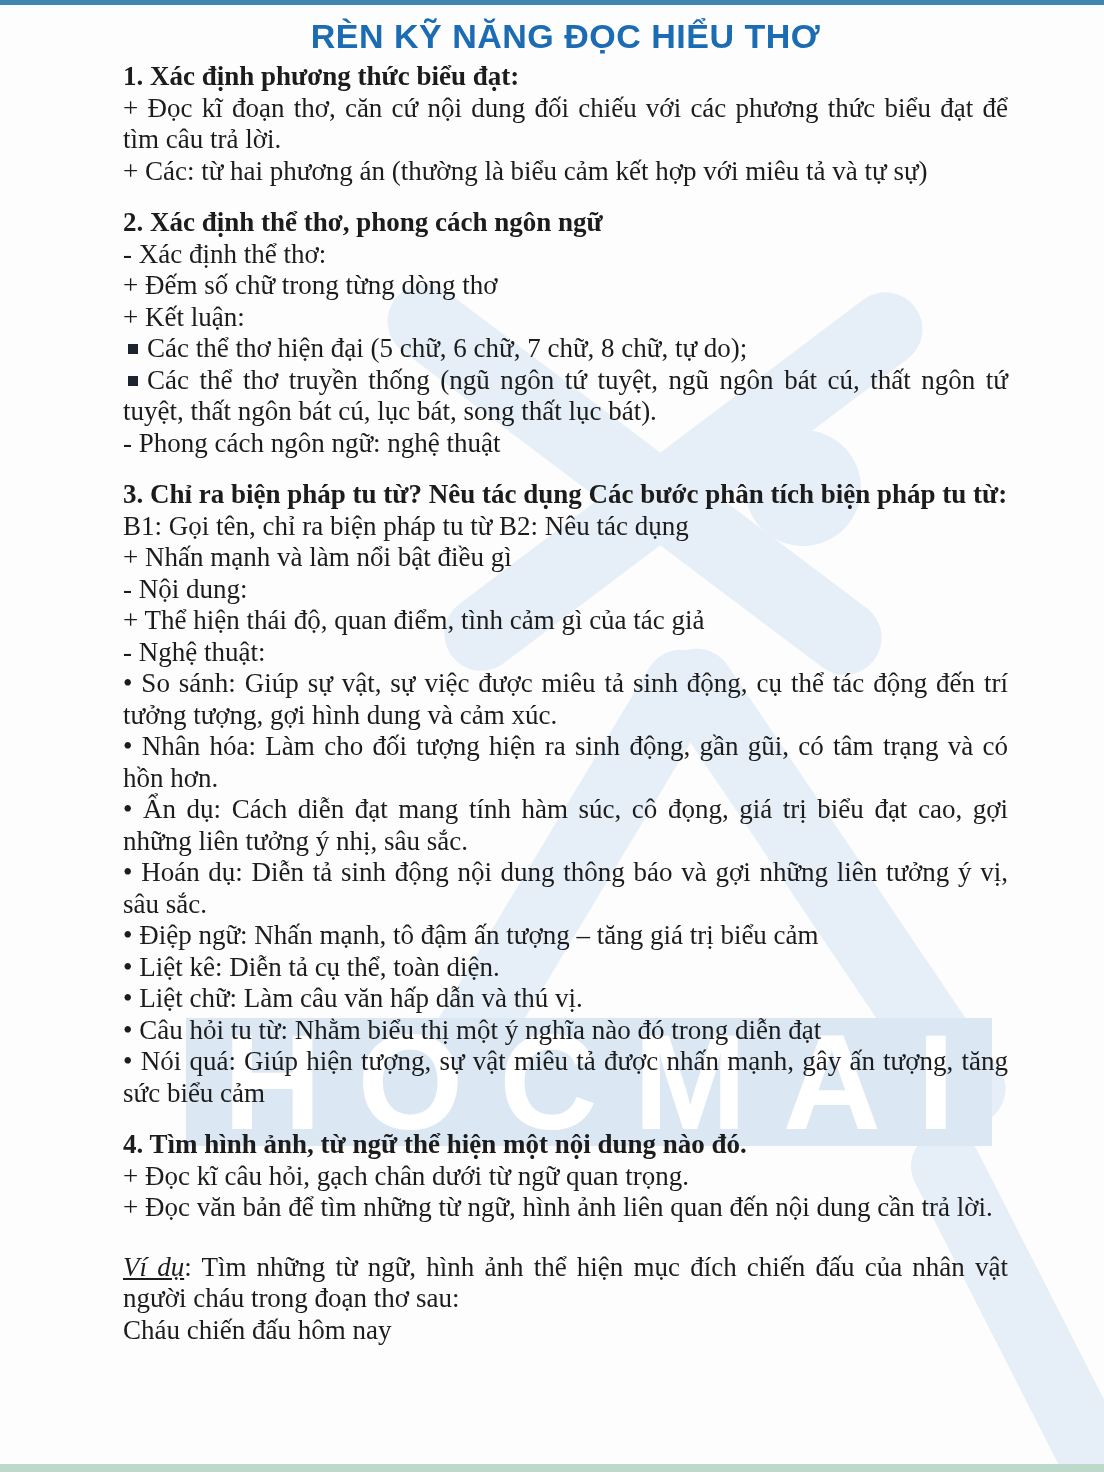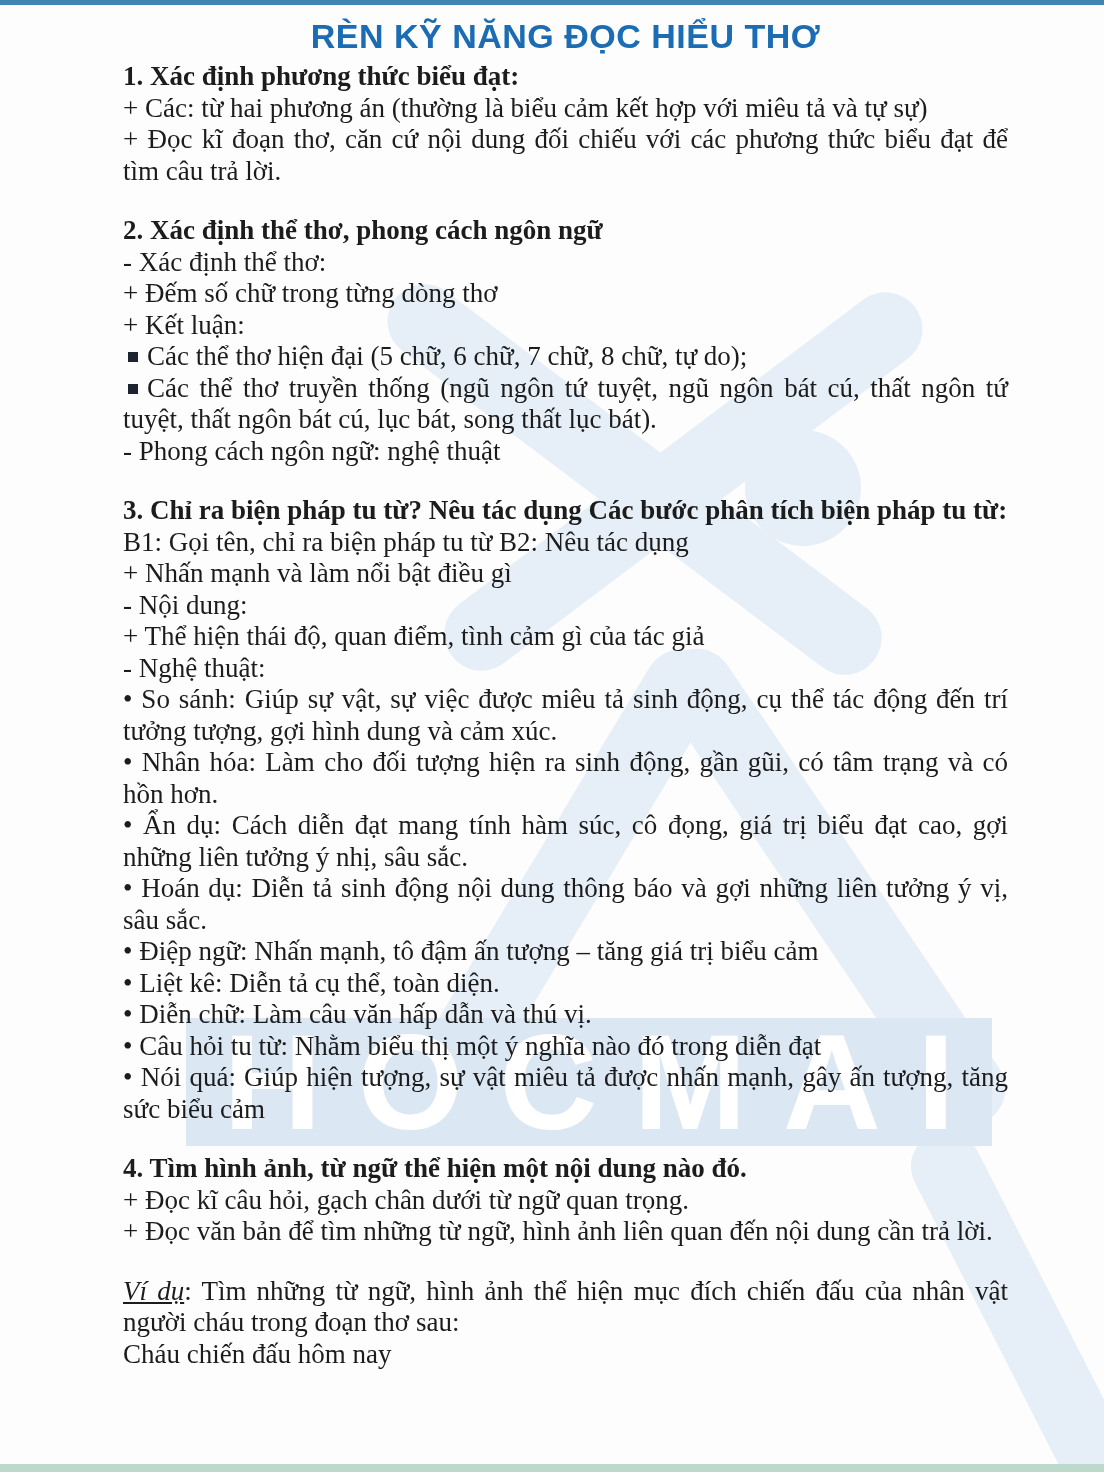--- a/index.html
+++ b/index.html
@@ -21,21 +21,21 @@
   .wm-band{position:absolute;left:186px;top:1018px;width:806px;height:128px;
            display:flex;align-items:center;justify-content:center;}
   .wm-text{font-family:"Liberation Sans",sans-serif;font-weight:bold;font-size:136px;line-height:1;
            letter-spacing:36px;white-space:nowrap;text-indent:36px;}
 
   .content{position:relative;z-index:1;padding:14px 96px 0 123px;width:885px;}
   .title{text-align:center;font-family:"Liberation Sans",sans-serif;font-weight:bold;
          font-size:34px;line-height:44px;margin:0 0 3px 0;letter-spacing:0.5px;}
   .content p{margin:0;font-size:27px;line-height:31.5px;text-align:justify;}
   p.heading{font-weight:bold;white-space:nowrap;text-align:left;}
-  .section{margin-top:28px;}
+  .section{margin-top:20px;}
   .section:first-of-type{margin-top:0;}
   .example{margin-top:28px;}
   .sq{display:inline-block;width:10px;height:10px;margin:0 9px 0 5px;transform:translateY(-3px);}
   .example em{font-style:italic;text-decoration:underline;}
 </style>
 </head>
 <body>
 
 <div class="page">
 
@@ -53,22 +53,22 @@
 
   <div class="top-bar" style="background: rgb(63, 134, 176);"></div>
   <div class="bottom-bar" style="background: rgb(188, 217, 204);"></div>
 
   <div class="content" style="color: rgb(28, 28, 28);">
     <h1 class="title" style="color: rgb(27, 108, 179);">RÈN KỸ NĂNG ĐỌC HIỂU THƠ</h1>
 
     <div id="sections">
         <div class="section">
           <p class="heading">1. Xác định phương thức biểu đạt:</p>
+          <p>+ Đọc kĩ đoạn thơ, căn cứ nội dung đối chiếu với các phương thức biểu đạt để tìm câu trả lời.</p>
           <p>+ Các: từ hai phương án (thường là biểu cảm kết hợp với miêu tả và tự sự)</p>
-          <p>+ Đọc kĩ đoạn thơ, căn cứ nội dung đối chiếu với các phương thức biểu đạt để tìm câu trả lời.</p>
         </div>
         <div class="section">
           <p class="heading">2. Xác định thể thơ, phong cách ngôn ngữ</p>
           <p>- Xác định thể thơ:</p>
           <p>+ Đếm số chữ trong từng dòng thơ</p>
           <p>+ Kết luận:</p>
           <p><span class="sq" style="background: rgb(28, 36, 48);"></span>Các thể thơ hiện đại (5 chữ, 6 chữ, 7 chữ, 8 chữ, tự do);</p>
           <p><span class="sq" style="background: rgb(28, 36, 48);"></span>Các thể thơ truyền thống (ngũ ngôn tứ tuyệt, ngũ ngôn bát cú, thất ngôn tứ tuyệt, thất ngôn bát cú, lục bát, song thất lục bát).</p>
           <p>- Phong cách ngôn ngữ: nghệ thuật</p>
         </div>
@@ -78,21 +78,21 @@
           <p>+ Nhấn mạnh và làm nổi bật điều gì</p>
           <p>- Nội dung:</p>
           <p>+ Thể hiện thái độ, quan điểm, tình cảm gì của tác giả</p>
           <p>- Nghệ thuật:</p>
           <p>• So sánh: Giúp sự vật, sự việc được miêu tả sinh động, cụ thể tác động đến trí tưởng tượng, gợi hình dung và cảm xúc.</p>
           <p>• Nhân hóa: Làm cho đối tượng hiện ra sinh động, gần gũi, có tâm trạng và có hồn hơn.</p>
           <p>• Ẩn dụ: Cách diễn đạt mang tính hàm súc, cô đọng, giá trị biểu đạt cao, gợi những liên tưởng ý nhị, sâu sắc.</p>
           <p>• Hoán dụ: Diễn tả sinh động nội dung thông báo và gợi những liên tưởng ý vị, sâu sắc.</p>
           <p>• Điệp ngữ: Nhấn mạnh, tô đậm ấn tượng – tăng giá trị biểu cảm</p>
           <p>• Liệt kê: Diễn tả cụ thể, toàn diện.</p>
-          <p>• Diễn chữ: Làm câu văn hấp dẫn và thú vị.</p>
+          <p>• Liệt chữ: Làm câu văn hấp dẫn và thú vị.</p>
           <p>• Câu hỏi tu từ: Nhằm biểu thị một ý nghĩa nào đó trong diễn đạt</p>
           <p>• Nói quá: Giúp hiện tượng, sự vật miêu tả được nhấn mạnh, gây ấn tượng, tăng sức biểu cảm</p>
         </div>
         <div class="section">
           <p class="heading">4. Tìm hình ảnh, từ ngữ thể hiện một nội dung nào đó.</p>
           <p>+ Đọc kĩ câu hỏi, gạch chân dưới từ ngữ quan trọng.</p>
           <p>+ Đọc văn bản để tìm những từ ngữ, hình ảnh liên quan đến nội dung cần trả lời.</p>
         </div>
       </div>
 

